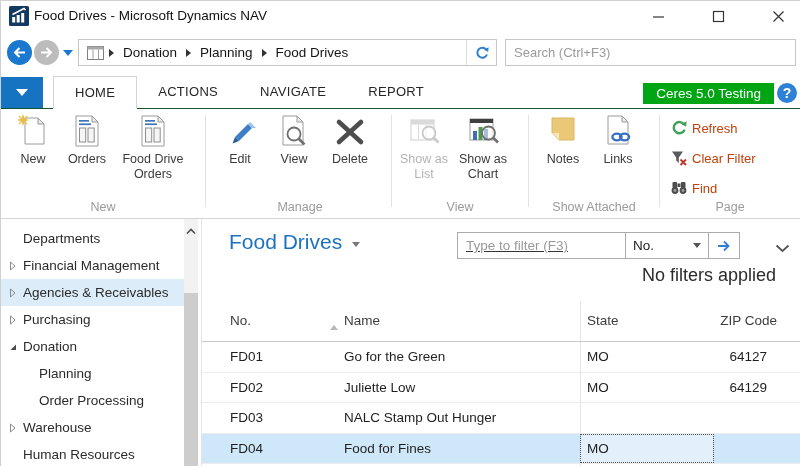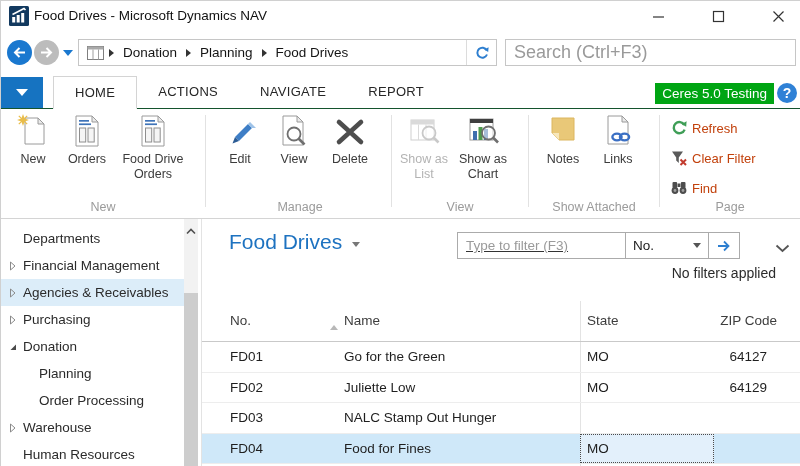--- a/index.html
+++ b/index.html
@@ -18,31 +18,31 @@
   .navbar { position:absolute; left:0; top:30px; width:800px; height:45px; background:#fff; }
   .circ { position:absolute; top:9px; width:25px; height:25px; border-radius:50%; display:flex; align-items:center; justify-content:center; }
   .back { left:6px; background:#1a78cf; }
   .fwd  { left:33px; background:#bcbcbc; }
   .navcaret { position:absolute; left:62px; top:19px; width:0; height:0; border-left:5px solid transparent; border-right:5px solid transparent; border-top:6px solid #1a78cf; }
   .crumbbox { position:absolute; left:77px; top:8px; width:419px; height:27px; border:1px solid #c6c6c6; display:flex; align-items:center; padding-left:8px; }
   .crumb { font-size:13.5px; color:#141414; margin:0 4px; white-space:nowrap; }
   .csep { width:0; height:0; border-top:4px solid transparent; border-bottom:4px solid transparent; border-left:5px solid #333; margin:0 5px; }
   .crumb-refresh { position:absolute; right:0; top:0; height:25px; width:30px; border-left:1px solid #dcdcdc; display:flex; align-items:center; justify-content:center; }
   .searchbox { position:absolute; left:504px; top:8px; width:291px; height:27px; border:1px solid #c6c6c6; }
-  .searchbox input { width:100%; height:100%; border:0; outline:none; padding:0 8px; font-size:18px; font-family:inherit; color:#333; }
+  .searchbox input { width:100%; height:100%; border:0; outline:none; padding:0 8px; font-size:13px; font-family:inherit; color:#333; }
   .searchbox input::placeholder { color:#9a9a9a; opacity:1; }
 
   
   .tabrow { position:absolute; left:0; top:75px; width:800px; height:33px; background:#fff; border-bottom:1px solid #14532d; }
   .appmenu { position:absolute; left:0; top:1px; width:42px; height:31px; background:#1673c1; display:flex; align-items:center; justify-content:center; }
   .appmenu .tri { width:0; height:0; border-left:6px solid transparent; border-right:6px solid transparent; border-top:7px solid #fff; }
   .tabs { position:absolute; left:52px; top:0; height:33px; display:flex; }
   .tab { height:33px; line-height:32px; padding:0 21px; font-size:13px; color:#262626; letter-spacing:.3px; }
   .tab.active { background:#fff; border:1px solid #d4d4d4; border-bottom:1px solid #fff; margin-bottom:-1px; }
-  .badge { position:absolute; right:27px; top:7px; height:21px; line-height:21px; padding:0 7px; color:#fff; font-size:13.5px; }
+  .badge { position:absolute; right:27px; top:7px; height:21px; line-height:21px; padding:0 13px; color:#fff; font-size:13.5px; }
   .helpicon { position:absolute; right:4px; top:7px; width:20px; height:20px; border-radius:50%; background:#2f81d6; color:#fff; font-size:14px; font-weight:bold; text-align:center; line-height:20px; }
 
   
   .ribbon { position:absolute; left:0; top:108px; width:800px; height:110px; background:#fff; border-bottom:1px solid #d4d4d4; }
   .rgroup { position:absolute; top:0; height:108px; }
   .rgl { position:absolute; bottom:3px; left:0; right:0; text-align:center; font-size:12.5px; color:#9b9b9b; white-space:nowrap; }
   .rsep { position:absolute; top:6px; height:92px; width:1px; background:#e2e2e2; }
   .bigbtns { display:flex; align-items:flex-start; }
   .bigbtn { display:flex; flex-direction:column; align-items:center; padding-top:5px; }
   .bigbtn .ic { height:36px; display:flex; align-items:flex-start; justify-content:center; }
@@ -68,21 +68,21 @@
   .pagetitle { position:absolute; left:27px; top:11px; font-size:21px; color:#1d72c0; display:flex; align-items:center; }
   .pagetitle .caret { width:0; height:0; border-left:4px solid transparent; border-right:4px solid transparent; border-top:5px solid #777; margin-left:10px; margin-top:5px; }
   .filtergrp { position:absolute; right:61px; top:13px; height:27px; border:1px solid #ababab; display:flex; align-items:stretch; }
   .filtergrp .fin { width:167px; border:0; outline:none; padding:0 8px; font-size:13.5px; font-family:inherit; color:#333;text-decoration:underline; }
   .filtergrp .fin::placeholder { color:#9a9a9a; opacity:1; }
   .fdiv { width:1px; background:#ababab; }
   .fsel { width:82px; display:flex; align-items:center; padding:0 7px; font-size:13.5px; color:#222; position:relative; }
   .fsel .caret { position:absolute; right:7px; width:0; height:0; border-left:4px solid transparent; border-right:4px solid transparent; border-top:5px solid #555; }
   .fgo { width:30px; display:flex; align-items:center; justify-content:center; }
   .pane-chevron { position:absolute; right:11px; top:20px; }
-  .filterstatus { position:absolute; right:25px; top:46px; font-size:14px; color:#2b2b2b; }
+  .filterstatus { position:absolute; right:25px; top:46px; font-size:18px; color:#2b2b2b; }
   
   .thead { position:absolute; left:0; top:82px; width:600px; height:41px; border-bottom:1px solid #c9c9c9; font-size:13.5px; color:#3d3d3d; }
   .thead .h { position:absolute; top:12px; white-space:nowrap; }
   .h-no { left:28px; } .h-name { left:142px; } .h-state { left:385px; }
   .h-zip { right:25px; text-align:right; }
   .sortmark { position:absolute; left:128px; top:24px; width:0; height:0; border-left:4px solid transparent; border-right:4px solid transparent; border-bottom:5px solid #b8b8b8; }
   .colsep { position:absolute; left:378px; top:82px; width:1px; height:166px; background:#e3e3e3; }
   .tbody { position:absolute; left:0; top:123px; width:600px; }
   .trow { position:relative; height:30.5px; border-bottom:1px solid #ededed; font-size:13.5px; color:#1f1f1f; }
   .trow .c { position:absolute; top:0; line-height:29px; white-space:nowrap; }

